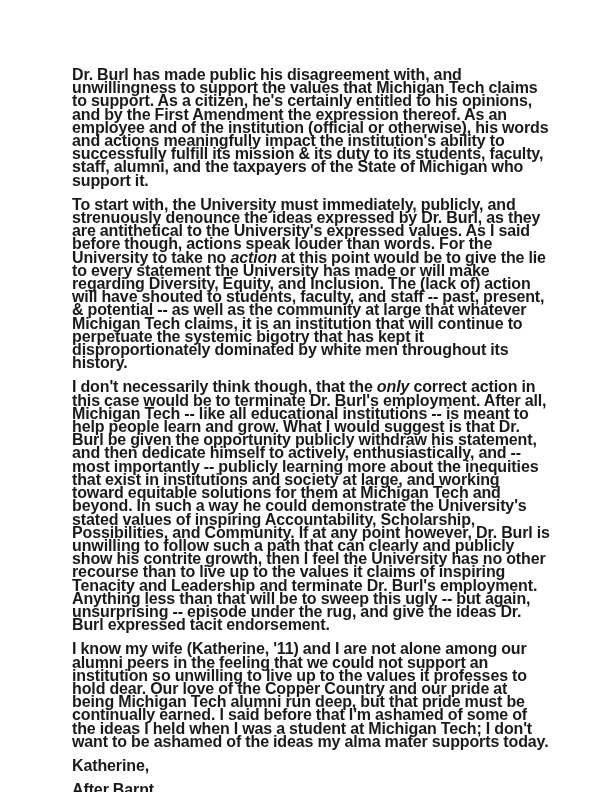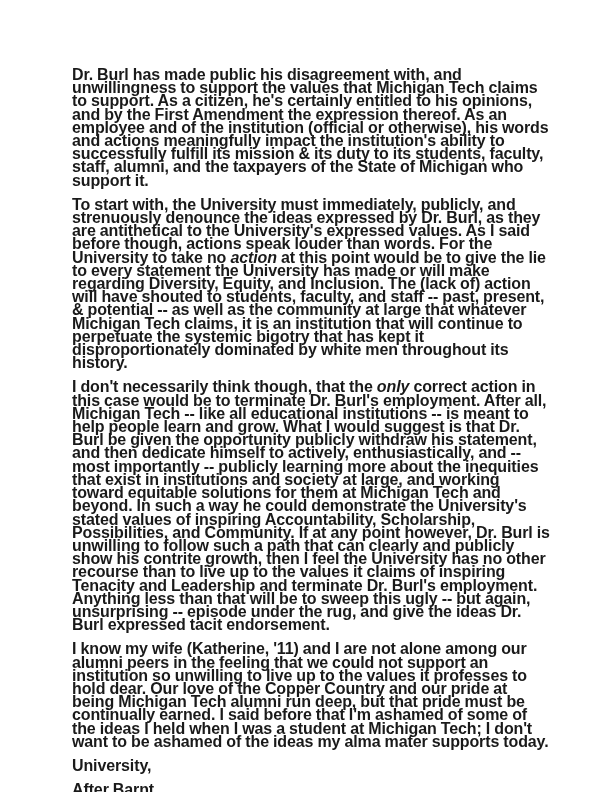--- a/index.html
+++ b/index.html
@@ -30,16 +30,16 @@
   </p>
   <p class="para">
     <span>To start with, the University must immediately, publicly, and strenuously denounce the ideas expressed by Dr. Burl, as they are antithetical to the University's expressed values. As I said before though, actions speak louder than words. For the University to take no </span><em>action</em><span> at this point would be to give the lie to every statement the University has made or will make regarding Diversity, Equity, and Inclusion. The (lack of) action will have shouted to students, faculty, and staff -- past, present, &amp; potential -- as well as the community at large that whatever Michigan Tech claims, it is an institution that will continue to perpetuate the systemic bigotry that has kept it disproportionately dominated by white men throughout its history.</span>
   </p>
   <p class="para">
     <span>I don't necessarily think though, that the </span><em>only</em><span> correct action in this case would be to terminate Dr. Burl's employment. After all, Michigan Tech -- like all educational institutions -- is meant to help people learn and grow. What I would suggest is that Dr. Burl be given the opportunity publicly withdraw his statement, and then dedicate himself to actively, enthusiastically, and -- most importantly -- publicly learning more about the inequities that exist in institutions and society at large, and working toward equitable solutions for them at Michigan Tech and beyond. In such a way he could demonstrate the University's stated values of inspiring Accountability, Scholarship, Possibilities, and Community. If at any point however, Dr. Burl is unwilling to follow such a path that can clearly and publicly show his contrite growth, then I feel the University has no other recourse than to live up to the values it claims of inspiring Tenacity and Leadership and terminate Dr. Burl's employment. Anything less than that will be to sweep this ugly -- but again, unsurprising -- episode under the rug, and give the ideas Dr. Burl expressed tacit endorsement.</span>
   </p>
   <p class="para">
     <span>I know my wife (Katherine, '11) and I are not alone among our alumni peers in the feeling that we could not support an institution so unwilling to live up to the values it professes to hold dear. Our love of the Copper Country and our pride at being Michigan Tech alumni run deep, but that pride must be continually earned. I said before that I'm ashamed of some of the ideas I held when I was a student at Michigan Tech; I don't want to be ashamed of the ideas my alma mater supports today.</span>
   </p>
-  <p class="closing">University,</p>
+  <p class="closing">Katherine,</p>
   <p class="closing">After Barnt</p>
   <p class="closing">BS, Computer Network and System Administration, 2002</p>
 </div>
 
 </body></html>

